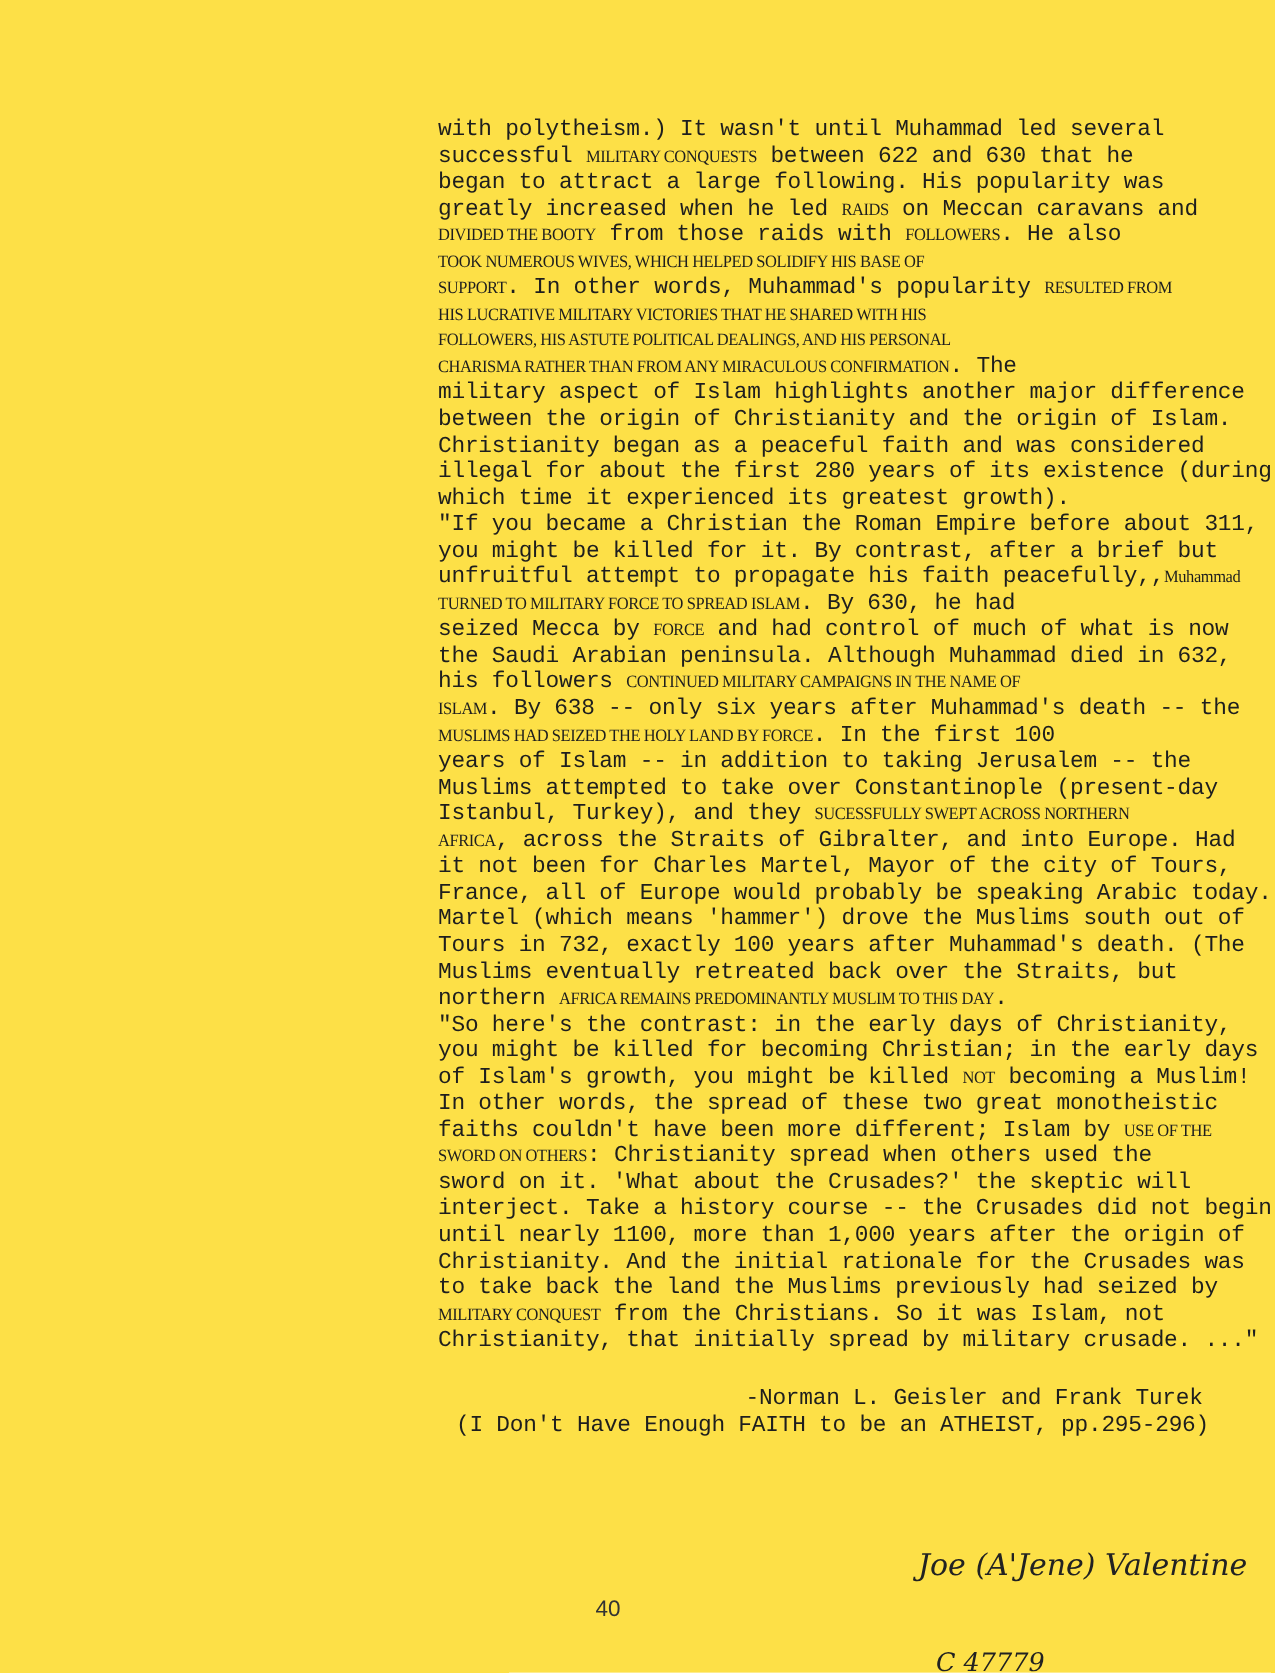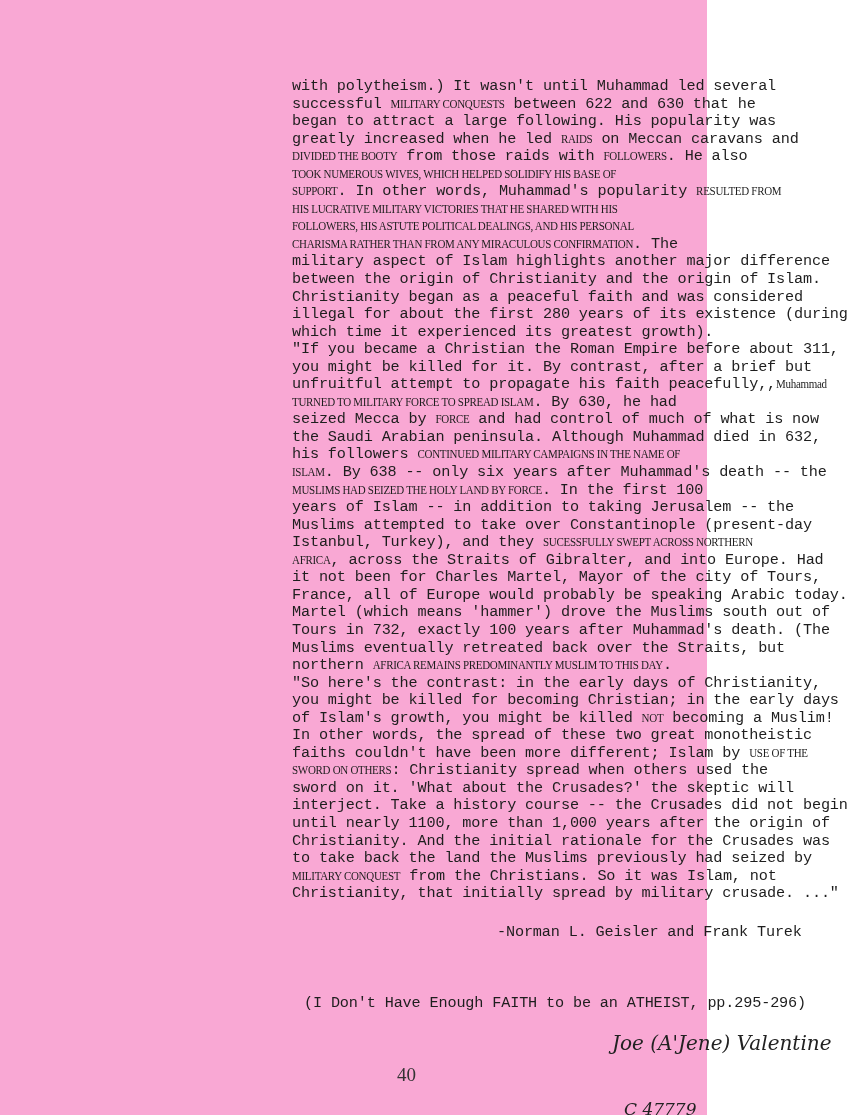--- a/index.html
+++ b/index.html
@@ -1,39 +1,39 @@
 <!DOCTYPE html>
 <html><head>
 <meta charset="utf-8">
 <style>
   html, body { margin: 0; padding: 0; }
   body {
     width: 850px; height: 1115px; background: #ffffff;
     position: relative; overflow: hidden;
     color: #1e1e1e;
   }
-  .page { position: absolute; left: 0; top: 0; width: 707px; height: 1115px; background: #f9a8d4; }
+  .page { position: absolute; left: 0; top: 0; width: 850px; height: 1115px; background: #fde047; }
   .body-text {
     position: absolute; left: 292px; top: 78px; width: 540px;
     font-family: "Liberation Mono", "DejaVu Sans Mono", monospace;
     font-size: 15.2px; line-height: 17.55px; letter-spacing: -0.15px;
     white-space: pre;
   }
   .line { display: block; height: 17.55px; }
   .b { font-family: "Liberation Serif", "DejaVu Serif", serif; font-size: 11px; letter-spacing: -0.3px; transform: scaleY(1.05); display: inline-block; }
   .u { text-underline-offset: 2px; }
   .attrib {
     position: absolute; font-family: "Liberation Mono", "DejaVu Sans Mono", monospace;
     font-size: 15.2px; white-space: pre; letter-spacing: -0.15px;
   }
   .attrib-author { left: 497px; top: 923px; text-align: center; }
-  .attrib-source { left: 304px; top: 994px; }
+  .attrib-source { left: 304px; top: 941px; }
   .page-number {
     position: absolute; left: 397px; top: 1064px;
-    font-family: Liberation Serif, serif; font-size: 19px; color: #333;
+    font-family: Liberation Sans, sans-serif; font-size: 15px; color: #333;
   }
   .handwriting {
     position: absolute; left: 598px; top: 988px; width: 240px;
     font-family: "DejaVu Serif", serif; font-style: italic;
     font-size: 17px; line-height: 22px; color: #222; white-space: pre;
   }
   .hw1 { margin-left: 14px; font-size: 20px; }
   .hw2 { margin-left: 26px; }
 </style>
 </head>

